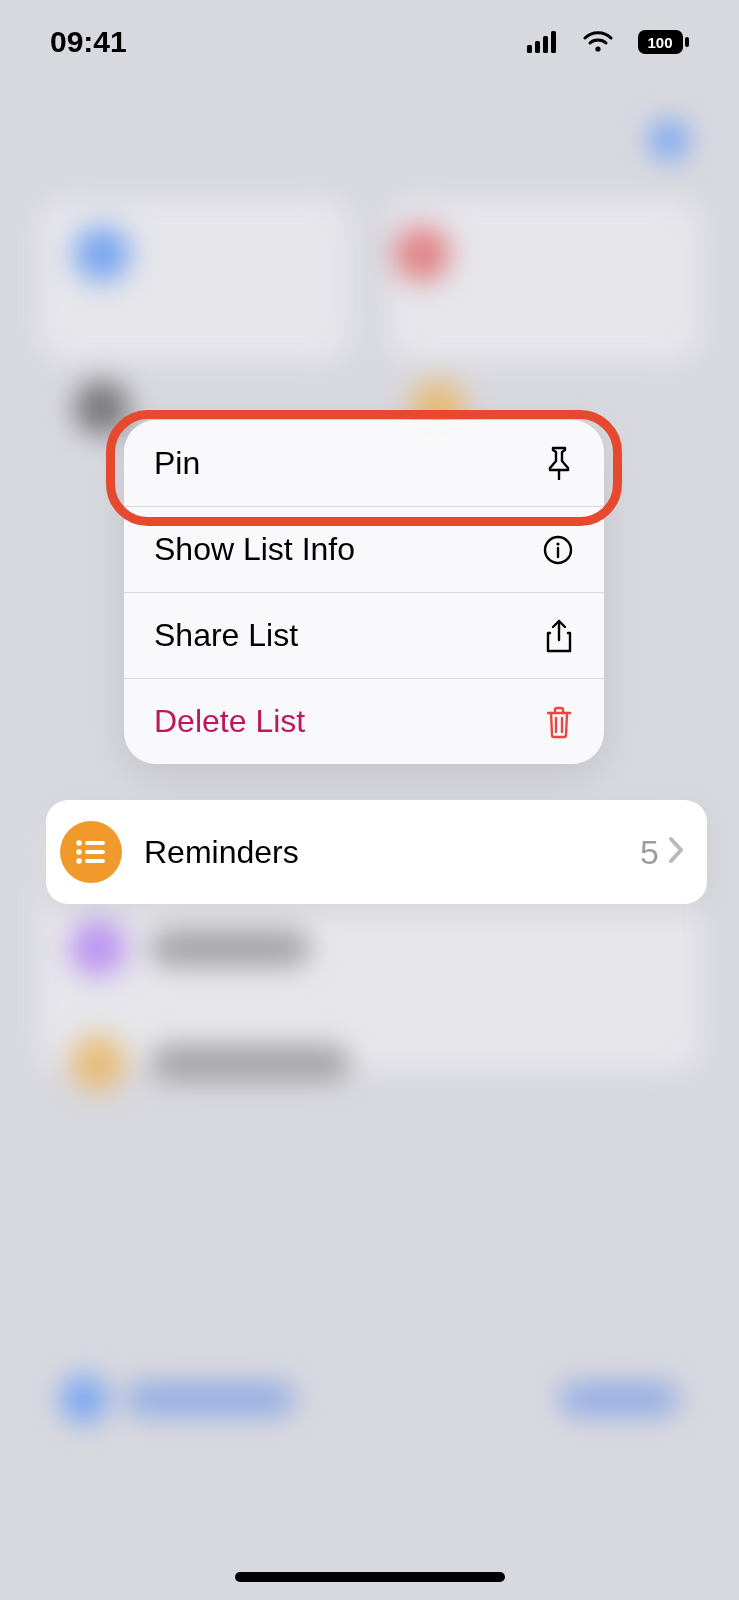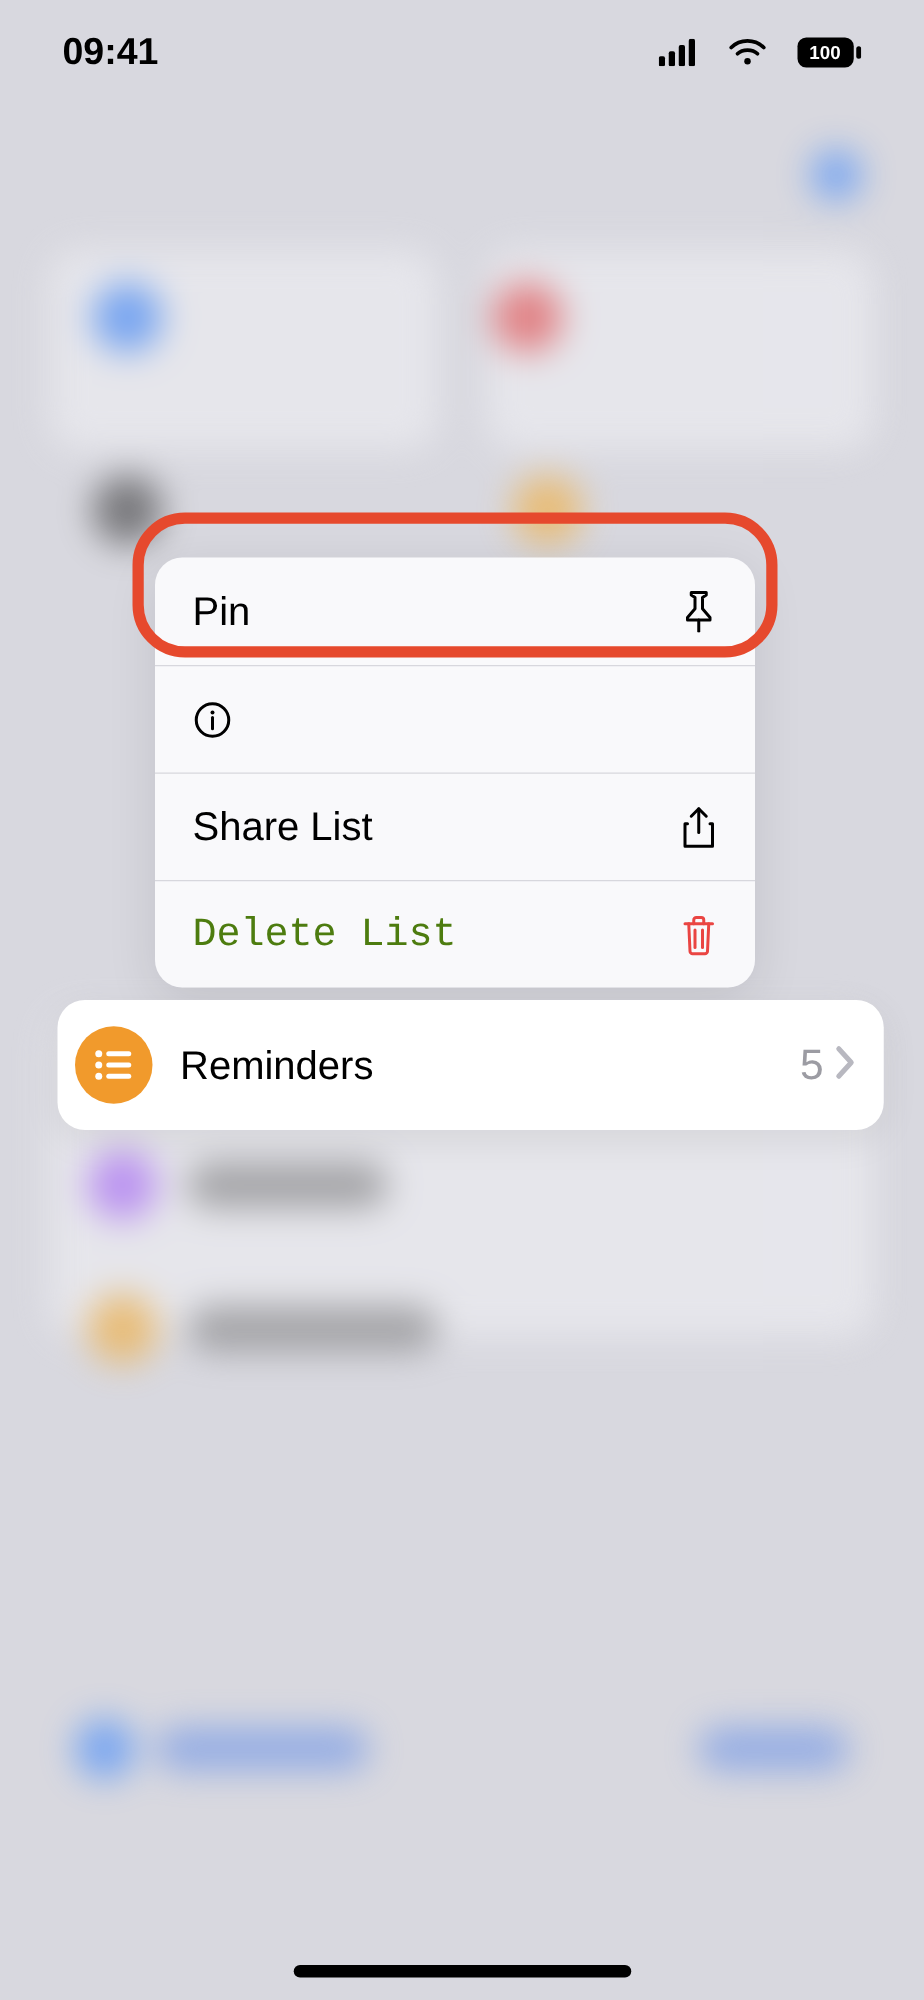--- a/index.html
+++ b/index.html
@@ -103,41 +103,41 @@
     flex-shrink: 0;
     margin-right: 22px;
   }
   .list-title { font-size: 32px; color:#000; flex:1;}
   .list-count { font-size: 34px; color:#9c9ca3; margin-right: 8px;}
   .chev { color:#b8b8c0; }
 
   
   .menu {
     position: absolute;
-    top: 446px;
+    top: 420px;
     left: 124px;
     width: 480px;
     background: rgba(250,250,252,0.96);
-    border-radius: 22px;
+    border-radius: 32px;
     overflow: hidden;
     z-index: 20;
     box-shadow: 0 10px 40px rgba(0,0,0,0.10);
   }
   .menu-item {
     display: flex;
     align-items: center;
     justify-content: space-between;
     height: 86px;
     padding: 0 30px;
     font-size: 32px;
     color: #000;
     border-top: 1px solid #d7d7dd;
   }
   .menu-item:first-child { border-top: none; }
-  .menu-item.destructive { color: #4d7c0f; font-family: Liberation Mono, monospace; }
+  .menu-item.destructive { color: #be185d; }
   .menu-item.destructive svg { stroke:#ea4542; }
   .menu-item svg { display:block; }
 
   
   .highlight {
     position: absolute;
     top: 410px;
     left: 106px;
     width: 516px;
     height: 116px;
@@ -215,20 +215,21 @@
   <div class="menu-item">
     <span>Pin</span>
     <span>
       <svg width="30" height="34" viewBox="0 0 30 34" fill="none" stroke="#000" stroke-width="2.4" stroke-linejoin="round" stroke-linecap="round">
         <path d="M9 2 H21 V4 L18 6 V15 L24 22 V24 H6 V22 L12 15 V6 L9 4 Z"></path>
         <line x1="15" y1="24" x2="15" y2="33"></line>
       </svg>
     </span>
   </div>
   <div class="menu-item">
+    <span>Show List Info</span>
     <span>
       <svg width="32" height="32" viewBox="0 0 32 32" fill="none" stroke="#000" stroke-width="2.4">
         <circle cx="16" cy="16" r="13"></circle>
         <circle cx="16" cy="10" r="1.6" fill="#000" stroke="none"></circle>
         <line x1="16" y1="14" x2="16" y2="23" stroke-linecap="round"></line>
       </svg>
     </span>
   </div>
   <div class="menu-item">
     <span>Share List</span>

